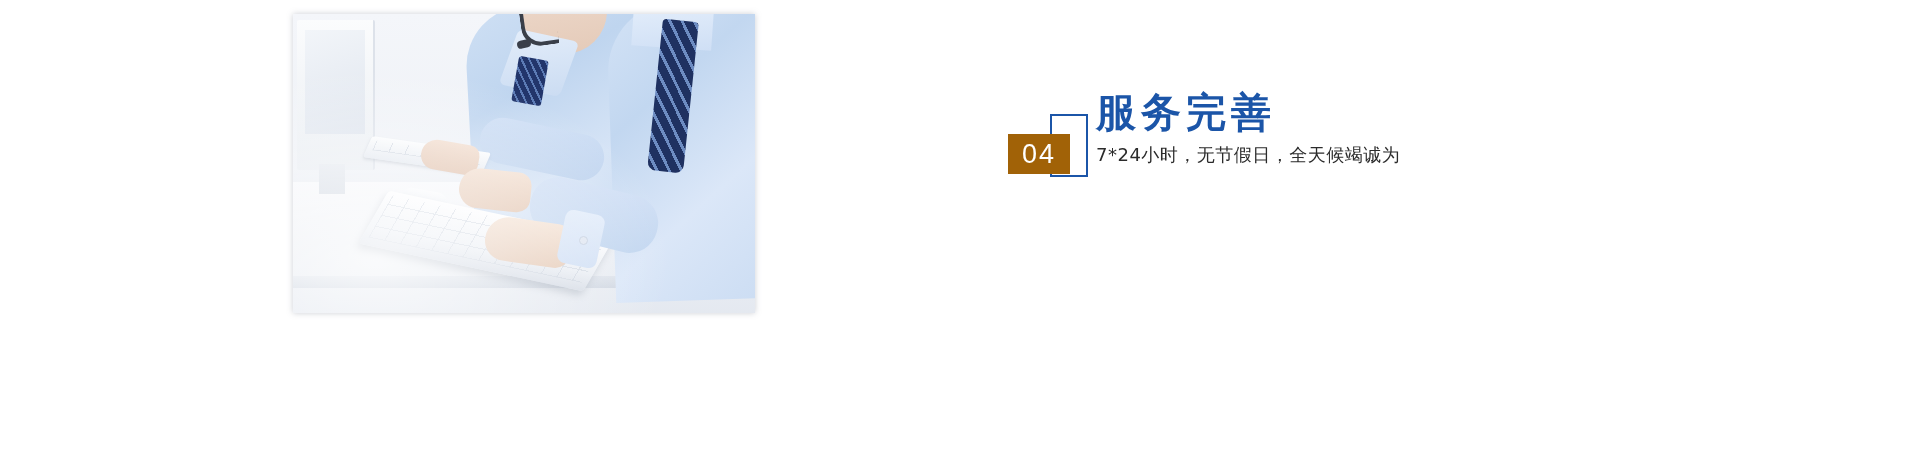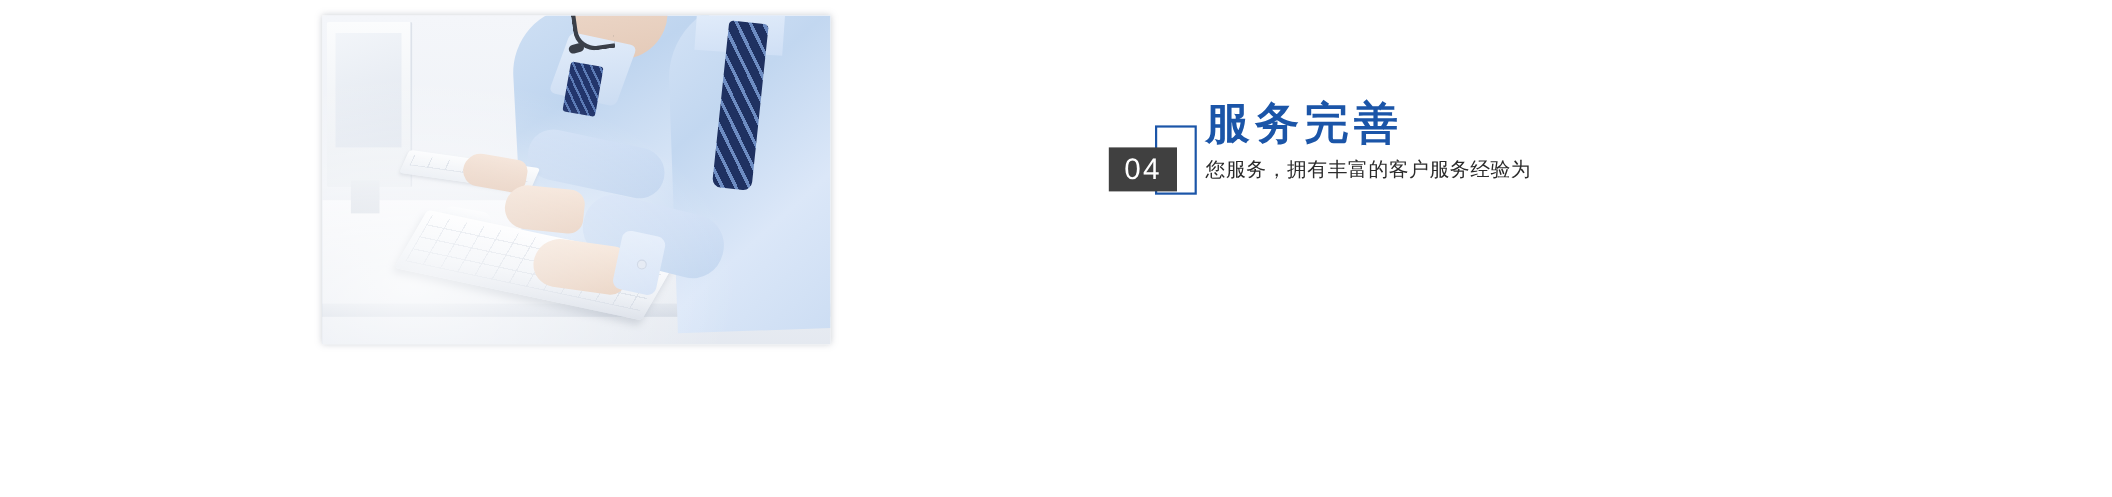--- a/index.html
+++ b/index.html
@@ -326,21 +326,21 @@
     border: 2px solid #1b55a8;
     background: #ffffff;
     box-sizing: border-box;
   }
   .badge-box {
     position: absolute;
     left: 0;
     top: 14px;
     width: 62px;
     height: 40px;
-    background: #404040;
+    background: #a16207;
     display: flex;
     align-items: center;
     justify-content: center;
   }
   .badge-num {
     color: #ffffff;
     font-size: 27px;
     font-weight: 400;
     letter-spacing: 2px;
     line-height: 1;
@@ -426,18 +426,18 @@
       <div class="badge-wrap">
         <div class="badge-outline"></div>
         <div class="badge-box">
           <span class="badge-num">04</span>
         </div>
       </div>
 
       <div class="title">服务完善</div>
 
       <div class="body-text">
-        <div class="body-line">您服务，拥有丰富的客户服务经验为</div>
+        <div class="body-line">7*24小时，无节假日，全天候竭诚为</div>
       </div>
     </div>
   </div>
 
 </div>
 
 </body></html>

